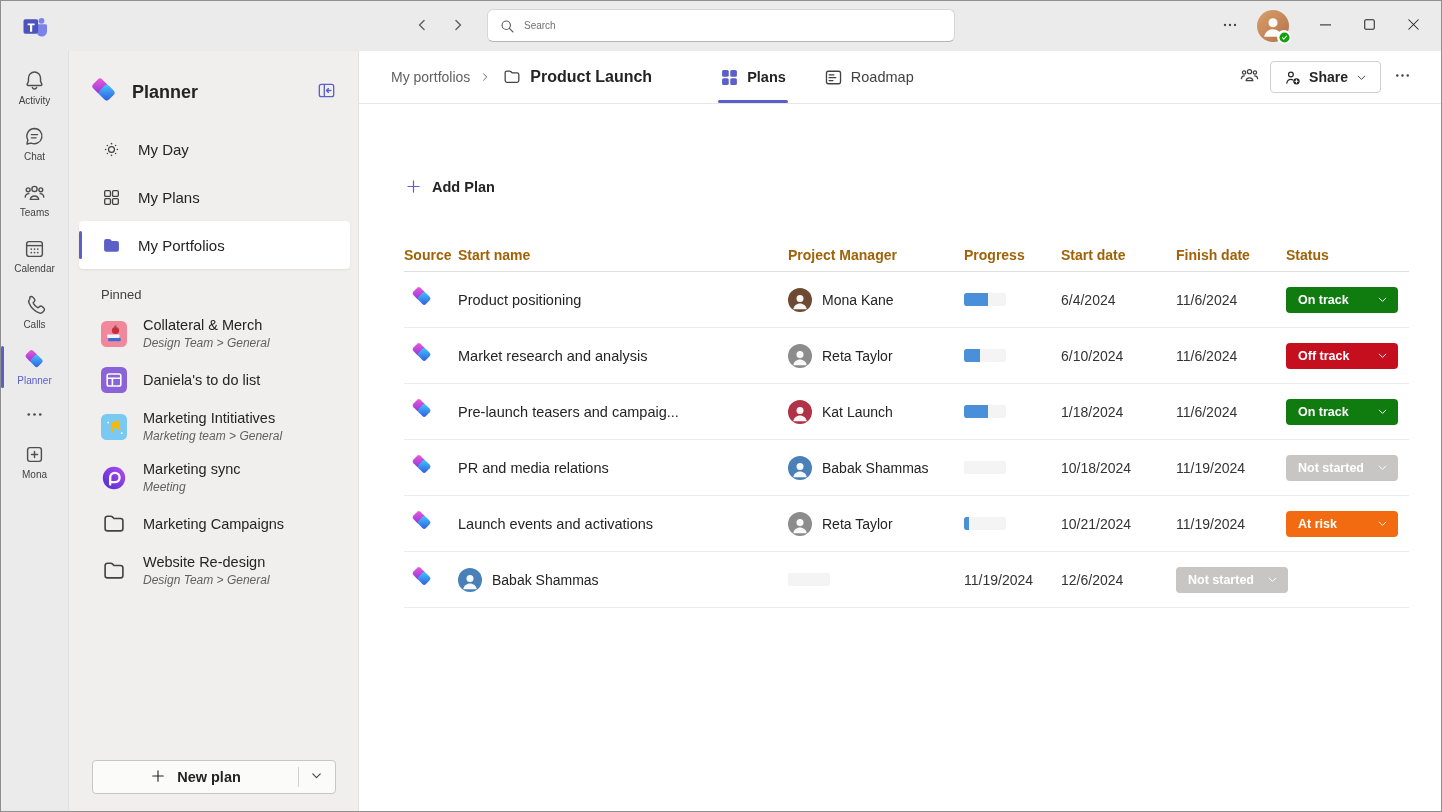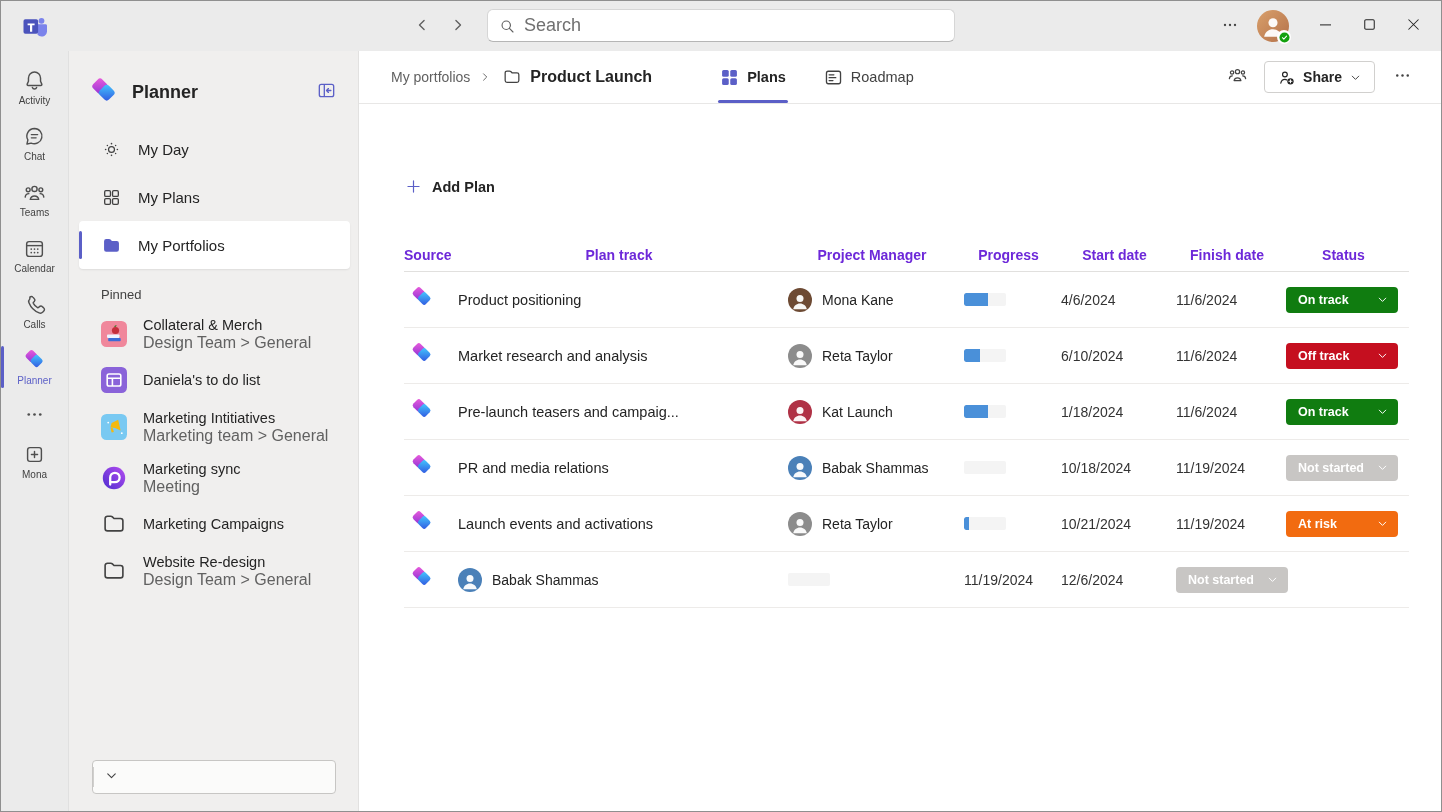--- a/index.html
+++ b/index.html
@@ -12,21 +12,21 @@
   .tb-logo { position:absolute; left:20px; top:12px; width:28px; height:28px; }
   .tb-logo svg { width:100%; height:100%; }
   .tb-nav { position:absolute; left:406px; top:9px; display:flex; gap:6px; }
   .tb-nav button { width:30px; height:32px; border:none; background:transparent; color:#5f5f5f; cursor:pointer; }
   .tb-nav button svg { width:20px; height:20px; }
   .tb-search { position:absolute; left:50%; top:8px; transform:translateX(-50%); width:468px; height:33px;
     background:#fff; border:1px solid #d6d6d6; border-bottom-color:#b5b5b5; border-radius:6px;
     display:flex; align-items:center; padding:0 10px; gap:8px; }
   .tb-search .s-icon { width:18px; height:18px; color:#616161; flex:0 0 auto; }
   .tb-search .s-icon svg { width:100%; height:100%; }
-  .tb-search input { border:none; outline:none; flex:1; font-size:18px; color:#424242; background:transparent; font-family:inherit; }
+  .tb-search input { border:none; outline:none; flex:1; font-size:10px; color:#424242; background:transparent; font-family:inherit; }
   .tb-search input::placeholder { color:#707070; }
   .tb-right { position:absolute; right:6px; top:0; height:50px; display:flex; align-items:center; }
   .tb-more { width:34px; height:50px; border:none; background:transparent; color:#424242; cursor:pointer; }
   .tb-more svg { width:20px; height:20px; }
   .tb-avatar { width:32px; height:32px; border-radius:50%; position:relative; margin:0 14px 0 10px; cursor:pointer;
     background:linear-gradient(135deg,#d9a06b,#b4714a); }
   .tb-avatar .glyph { position:absolute; inset:3px; }
   .tb-avatar .glyph svg { width:100%; height:100%; }
   .presence { position:absolute; right:-2px; bottom:-2px; width:14px; height:14px; border-radius:50%; background:#fff; padding:1.5px; }
   .presence svg { width:100%; height:100%; display:block; }
@@ -61,21 +61,21 @@
   .sb-item .n-label { font-size:15px; color:#242424; margin-left:16px; }
   .sb-item.active { background:#fff; box-shadow:0 1px 2px rgba(0,0,0,.08); }
   .sb-item.active .n-icon { color:#5b5fc7; }
   .sb-item.active::before { content:''; position:absolute; left:0; top:10px; bottom:10px; width:3px; border-radius:3px; background:#5b5fc7; }
   .sb-section { font-size:13px; color:#424242; padding:18px 0 6px 32px; }
   .pin-item { display:flex; align-items:center; padding:8px 12px 8px 32px; cursor:pointer; }
   .pin-icon { width:26px; height:26px; flex:0 0 auto; color:#424242; }
   .pin-icon svg { width:100%; height:100%; }
   .pin-text { margin-left:16px; min-width:0; }
   .pin-label { font-size:14.5px; color:#242424; line-height:19px; white-space:nowrap; }
-  .pin-sub { font-size:16px; color:#616161; line-height:16px; white-space:nowrap; }
+  .pin-sub { font-size:12px; color:#616161; line-height:16px; white-space:nowrap;font-style:italic; }
   .new-plan { margin:auto auto 19px; width:244px; height:34px; background:#fbfbfa; border:1px solid #c7c6c4; border-radius:4px; display:flex; align-items:center; overflow:hidden; }
   .new-plan .np-main { flex:1; height:100%; border:none; background:transparent; display:flex; align-items:center; justify-content:center; gap:10px; font-size:14.5px; font-weight:bold; color:#242424; cursor:pointer; font-family:inherit; }
   .new-plan .np-main svg { width:18px; height:18px; color:#242424; }
   .np-divider { width:1px; height:20px; background:#d1d0ce; }
   .new-plan .np-chevron { width:36px; height:100%; border:none; background:transparent; color:#424242; cursor:pointer; }
   .new-plan .np-chevron svg { width:15px; height:15px; }
 
   
   .main { flex:1; background:#fff; display:flex; flex-direction:column; min-width:0; }
   .main-header { height:53px; border-bottom:1px solid #e8e7e6; display:flex; align-items:stretch; padding:0 22px 0 32px; }
@@ -86,40 +86,40 @@
   .bc-folder { width:20px; height:20px; color:#424242; margin-left:2px; }
   .bc-folder svg { width:100%; height:100%; }
   .bc-current { font-size:16px; font-weight:bold; color:#242424; white-space:nowrap; }
   .tabs { display:flex; margin-left:66px; gap:34px; }
   .tab { position:relative; display:flex; align-items:center; gap:8px; cursor:pointer; padding:0 2px; }
   .tab .t-icon { width:19px; height:19px; color:#424242; }
   .tab .t-icon svg { width:100%; height:100%; }
   .tab .t-label { font-size:14.5px; color:#424242; }
   .tab.active .t-label { color:#242424; font-weight:bold; }
   .tab.active::after { content:''; position:absolute; left:0; right:0; bottom:0; height:3px; border-radius:2px; background:#5b5fc7; }
-  .mh-actions { margin-left:auto; display:flex; align-items:center; gap:10px; }
+  .mh-actions { margin-left:auto; display:flex; align-items:center; gap:4px; }
   .icon-btn { width:34px; height:34px; border:none; background:transparent; color:#424242; cursor:pointer; }
   .icon-btn svg { width:21px; height:21px; }
   .share-btn { height:32px; border:1px solid #d1d0ce; border-radius:4px; background:#fff; display:flex; align-items:center; gap:7px; padding:0 12px; cursor:pointer; font-family:inherit; }
   .share-btn .sh-icon { width:19px; height:19px; color:#242424; }
   .share-btn .sh-icon svg { width:100%; height:100%; }
   .share-btn .sh-label { font-size:14px; font-weight:bold; color:#242424; }
   .share-btn .sh-chev { width:13px; height:13px; color:#424242; }
   .share-btn .sh-chev svg { width:100%; height:100%; }
 
   .content { padding:0 32px 0 45px; }
   .add-plan { margin-top:73px; display:inline-flex; align-items:center; gap:9px; border:none; background:transparent; cursor:pointer; font-family:inherit; }
   .add-plan .ap-icon { width:19px; height:19px; color:#5b5fc7; }
   .add-plan .ap-icon svg { width:100%; height:100%; }
   .add-plan .ap-label { font-size:14.5px; font-weight:bold; color:#242424; }
 
   .table { margin-top:38px; }
   .t-grid { display:grid; grid-template-columns:54px 330px 176px 97px 115px 110px 1fr; align-items:center; }
   .t-head { height:34px; border-bottom:1px solid #e1e0de; }
-  .t-head .th { font-size:14px; font-weight:bold; color:#6d28d9; padding-right:8px; white-space:nowrap;text-align:center; }
+  .t-head .th { font-size:14px; font-weight:bold; color:#a16207; padding-right:8px; white-space:nowrap; }
   .t-row { height:56px; border-bottom:1px solid #edebe9; cursor:pointer; }
   .src-icon { width:24px; height:24px; margin-left:6px; }
   .src-icon svg { width:100%; height:100%; }
   .plan-name { font-size:14.5px; color:#242424; white-space:nowrap; overflow:hidden; text-overflow:ellipsis; padding-right:14px; }
   .manager { display:flex; align-items:center; gap:10px; min-width:0; }
   .m-avatar { width:24px; height:24px; border-radius:50%; position:relative; overflow:hidden; flex:0 0 auto; }
   .m-avatar svg { position:absolute; inset:2px 2px 0 2px; width:20px; height:22px; }
   .m-name { font-size:14px; color:#242424; white-space:nowrap; }
   .progress-track { width:42px; height:13px; background:#f4f4f4; border-radius:2px; overflow:hidden; }
   .progress-fill { height:100%; background:#4a90d9; border-radius:2px 0 0 2px; }
@@ -418,20 +418,26 @@
                 <path d="M3.8 7A2.2 2.2 0 0 1 6 4.8h3c.55 0 1.1.22 1.5.62L12 6.9h6A2.2 2.2 0 0 1 20.2 9.1v7A2.2 2.2 0 0 1 18 18.3H6A2.2 2.2 0 0 1 3.8 16.1z" stroke="currentColor" stroke-width="1.5" stroke-linejoin="round"></path>
               </svg></span>
             <span class="pin-text">
               <div class="pin-label">Website Re-design</div>
               <div class="pin-sub">Design Team &gt; General</div>
             </span>
           </div>
         </div>
 
       <div class="new-plan">
+        <button class="np-main">
+          <span><svg viewBox="0 0 24 24" fill="none">
+                <path d="M12 5v14M5 12h14" stroke="currentColor" stroke-width="1.5" stroke-linecap="round"></path>
+              </svg></span>
+          <span>New plan</span>
+        </button>
         <span class="np-divider"></span>
         <button class="np-chevron"><span><svg viewBox="0 0 24 24" fill="none">
                 <path d="M6 9.5l6 6 6-6" stroke="currentColor" stroke-width="1.8" stroke-linecap="round" stroke-linejoin="round"></path>
               </svg></span></button>
       </div>
     </aside>
 
     <main class="main">
       <div class="main-header">
         <div class="breadcrumb">
@@ -498,21 +504,21 @@
           <span class="ap-icon"><svg viewBox="0 0 24 24" fill="none">
                 <path d="M12 5v14M5 12h14" stroke="currentColor" stroke-width="1.5" stroke-linecap="round"></path>
               </svg></span>
           <span class="ap-label">Add Plan</span>
         </button>
 
         <div class="table">
           <div class="t-grid t-head">
 
           <div class="th">Source</div>
-              <div class="th">Plan track</div>
+              <div class="th">Start name</div>
               <div class="th">Project Manager</div>
               <div class="th">Progress</div>
               <div class="th">Start date</div>
               <div class="th">Finish date</div>
               <div class="th">Status</div>
             </div>
           <div>
 
               <div class="t-grid t-row">
                 <div><span class="src-icon" style="display:inline-block"><svg viewBox="0 0 32 32" fill="none">
@@ -535,21 +541,21 @@
                         <circle cx="12" cy="9" r="4.2" fill="rgba(255,255,255,.95)"></circle>
                         <path d="M3.8 22c.9-4.4 4.2-7 8.2-7s7.3 2.6 8.2 7z" fill="rgba(255,255,255,.95)"></path>
                       </svg></span></span>
                   <span class="m-name">Mona Kane</span>
                 </div>
                 <div>
                   <div class="progress-track">
                     <div class="progress-fill" style="width: 58%;"></div>
                   </div>
                 </div>
-                <div class="date-cell">4/6/2024</div>
+                <div class="date-cell">6/4/2024</div>
                 <div class="date-cell">11/6/2024</div>
                 <div>
                   <button class="status-badge" style="background: rgb(16, 124, 16);">
                     <span class="st-label">On track</span>
                     <span class="st-chev"><svg viewBox="0 0 24 24" fill="none">
                         <path d="M6 9.5l6 6 6-6" stroke="currentColor" stroke-width="1.8" stroke-linecap="round" stroke-linejoin="round"></path>
                       </svg></span>
                   </button>
                 </div>
               </div>

